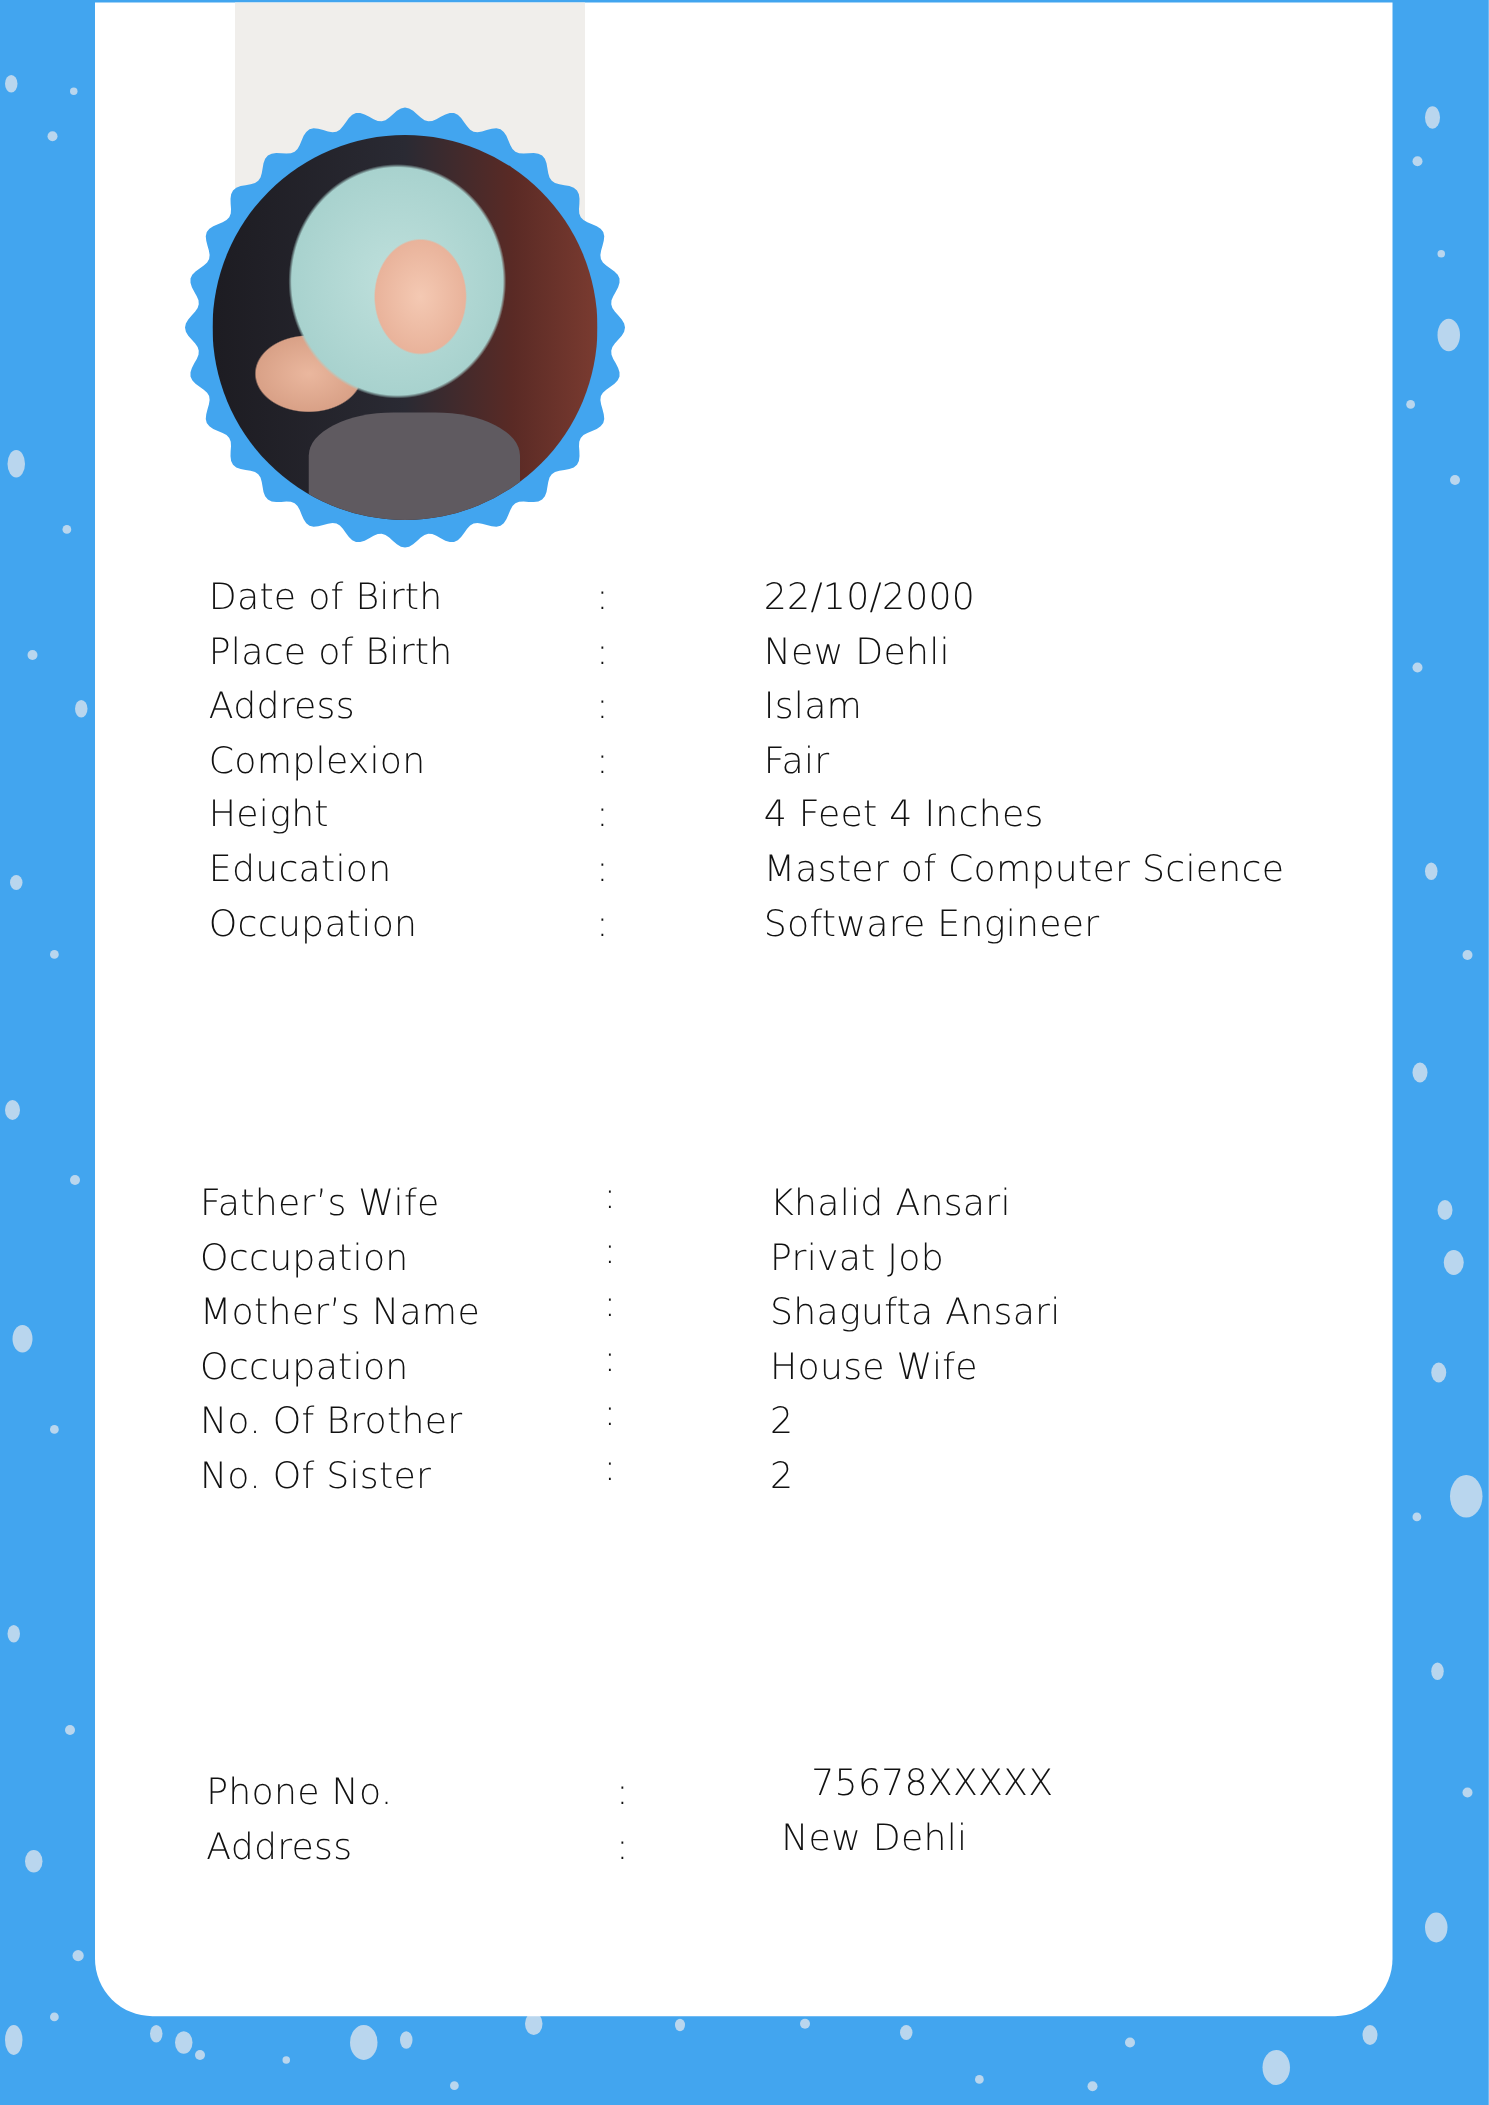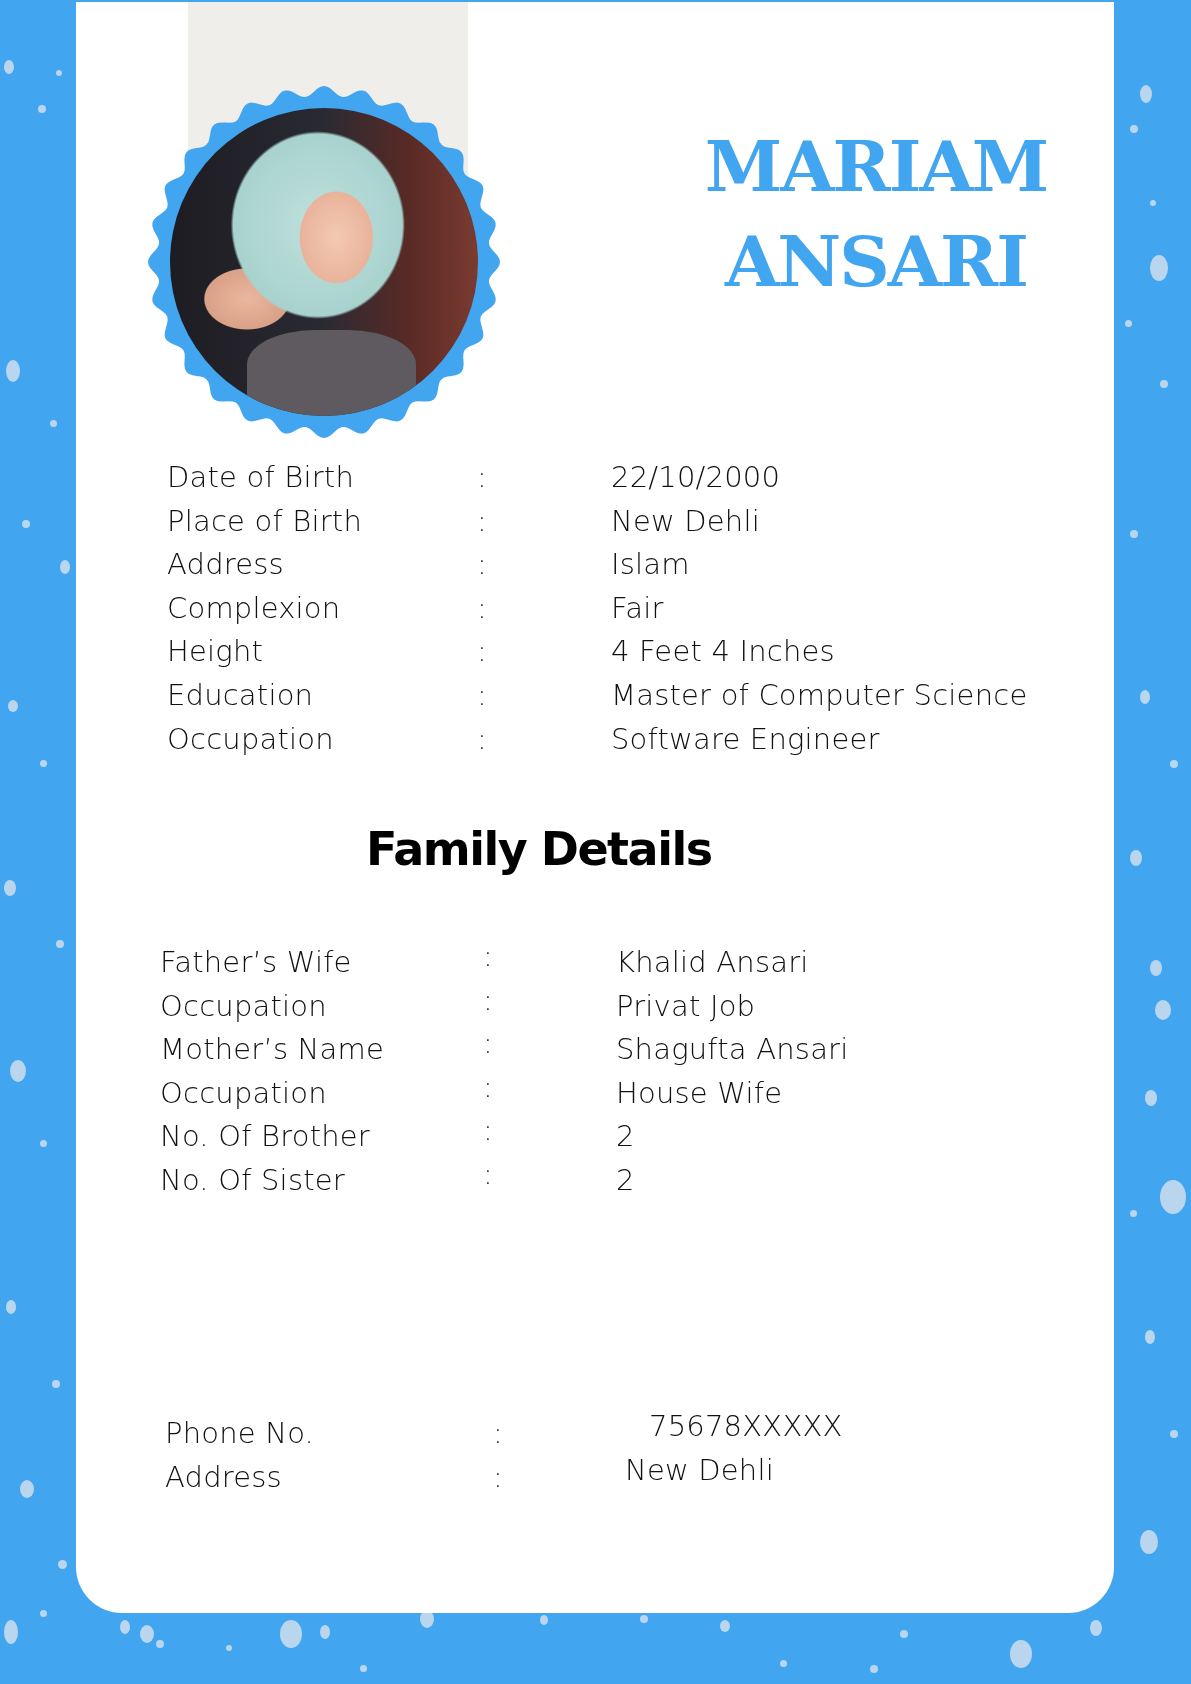--- a/index.html
+++ b/index.html
@@ -119,22 +119,20 @@
 <div class="card">
   <div class="photo-backing"></div>
 
   <div class="photo-frame">
     <svg width="368" height="368" viewBox="0 0 368 368">
       <path id="badge" fill="#42a5ef" d="M360.0 184.0 L359.3 187.3 L357.4 190.5 L354.7 193.6 L352.0 196.6 L349.9 199.6 L349.0 202.6 L349.2 205.8 L350.6 209.1 L352.6 212.6 L354.5 216.3 L355.6 219.8 L355.6 223.2 L354.2 226.2 L351.6 228.9 L348.3 231.3 L345.0 233.7 L342.3 236.1 L340.7 238.8 L340.3 242.0 L340.9 245.6 L342.0 249.4 L343.0 253.4 L343.4 257.1 L342.6 260.4 L340.5 263.0 L337.4 265.1 L333.7 266.7 L329.9 268.3 L326.8 270.0 L324.6 272.3 L323.4 275.3 L323.2 278.9 L323.5 283.0 L323.6 287.0 L323.1 290.7 L321.6 293.7 L319.0 295.9 L315.5 297.2 L311.5 297.9 L307.5 298.6 L304.0 299.6 L301.4 301.4 L299.6 304.0 L298.6 307.5 L297.9 311.5 L297.2 315.5 L295.9 319.0 L293.7 321.6 L290.7 323.1 L287.0 323.6 L283.0 323.5 L278.9 323.2 L275.3 323.4 L272.3 324.6 L270.0 326.8 L268.3 329.9 L266.7 333.7 L265.1 337.4 L263.0 340.5 L260.4 342.6 L257.1 343.4 L253.4 343.0 L249.4 342.0 L245.6 340.9 L242.0 340.3 L238.8 340.7 L236.1 342.3 L233.7 345.0 L231.3 348.3 L228.9 351.6 L226.2 354.2 L223.2 355.6 L219.8 355.6 L216.3 354.5 L212.6 352.6 L209.1 350.6 L205.8 349.2 L202.6 349.0 L199.6 349.9 L196.6 352.0 L193.6 354.7 L190.5 357.4 L187.3 359.3 L184.0 360.0 L180.7 359.3 L177.5 357.4 L174.4 354.7 L171.4 352.0 L168.4 349.9 L165.4 349.0 L162.2 349.2 L158.9 350.6 L155.4 352.6 L151.7 354.5 L148.2 355.6 L144.8 355.6 L141.8 354.2 L139.1 351.6 L136.7 348.3 L134.3 345.0 L131.9 342.3 L129.2 340.7 L126.0 340.3 L122.4 340.9 L118.6 342.0 L114.6 343.0 L110.9 343.4 L107.6 342.6 L105.0 340.5 L102.9 337.4 L101.3 333.7 L99.8 329.9 L98.0 326.8 L95.7 324.6 L92.7 323.4 L89.1 323.2 L85.0 323.5 L81.0 323.6 L77.3 323.1 L74.3 321.6 L72.1 319.0 L70.8 315.5 L70.1 311.5 L69.4 307.5 L68.4 304.0 L66.6 301.4 L64.0 299.6 L60.5 298.6 L56.5 297.9 L52.5 297.2 L49.0 295.9 L46.4 293.7 L44.9 290.7 L44.4 287.0 L44.5 283.0 L44.8 278.9 L44.6 275.3 L43.4 272.3 L41.2 270.0 L38.1 268.3 L34.3 266.7 L30.6 265.1 L27.5 263.0 L25.4 260.4 L24.6 257.1 L25.0 253.4 L26.0 249.4 L27.1 245.6 L27.7 242.0 L27.3 238.8 L25.7 236.1 L23.0 233.7 L19.7 231.3 L16.4 228.9 L13.8 226.2 L12.4 223.2 L12.4 219.8 L13.5 216.3 L15.4 212.6 L17.4 209.1 L18.8 205.8 L19.0 202.6 L18.1 199.6 L16.0 196.6 L13.3 193.6 L10.6 190.5 L8.7 187.3 L8.0 184.0 L8.7 180.7 L10.6 177.5 L13.3 174.4 L16.0 171.4 L18.1 168.4 L19.0 165.4 L18.8 162.2 L17.4 158.9 L15.4 155.4 L13.5 151.7 L12.4 148.2 L12.4 144.8 L13.8 141.8 L16.4 139.1 L19.7 136.7 L23.0 134.3 L25.7 131.9 L27.3 129.2 L27.7 126.0 L27.1 122.4 L26.0 118.6 L25.0 114.6 L24.6 110.9 L25.4 107.6 L27.5 105.0 L30.6 102.9 L34.3 101.3 L38.1 99.8 L41.2 98.0 L43.4 95.7 L44.6 92.7 L44.8 89.1 L44.5 85.0 L44.4 81.0 L44.9 77.3 L46.4 74.3 L49.0 72.1 L52.5 70.8 L56.5 70.1 L60.5 69.4 L64.0 68.4 L66.6 66.6 L68.4 64.0 L69.4 60.5 L70.1 56.5 L70.8 52.5 L72.1 49.0 L74.3 46.4 L77.3 44.9 L81.0 44.4 L85.0 44.5 L89.1 44.8 L92.7 44.6 L95.7 43.4 L98.0 41.2 L99.7 38.1 L101.3 34.3 L102.9 30.6 L105.0 27.5 L107.6 25.4 L110.9 24.6 L114.6 25.0 L118.6 26.0 L122.4 27.1 L126.0 27.7 L129.2 27.3 L131.9 25.7 L134.3 23.0 L136.7 19.7 L139.1 16.4 L141.8 13.8 L144.8 12.4 L148.2 12.4 L151.7 13.5 L155.4 15.4 L158.9 17.4 L162.2 18.8 L165.4 19.0 L168.4 18.1 L171.4 16.0 L174.4 13.3 L177.5 10.6 L180.7 8.7 L184.0 8.0 L187.3 8.7 L190.5 10.6 L193.6 13.3 L196.6 16.0 L199.6 18.1 L202.6 19.0 L205.8 18.8 L209.1 17.4 L212.6 15.4 L216.3 13.5 L219.8 12.4 L223.2 12.4 L226.2 13.8 L228.9 16.4 L231.3 19.7 L233.7 23.0 L236.1 25.7 L238.8 27.3 L242.0 27.7 L245.6 27.1 L249.4 26.0 L253.4 25.0 L257.1 24.6 L260.4 25.4 L263.0 27.5 L265.1 30.6 L266.7 34.3 L268.3 38.1 L270.0 41.2 L272.3 43.4 L275.3 44.6 L278.9 44.8 L283.0 44.5 L287.0 44.4 L290.7 44.9 L293.7 46.4 L295.9 49.0 L297.2 52.5 L297.9 56.5 L298.6 60.5 L299.6 64.0 L301.4 66.6 L304.0 68.4 L307.5 69.4 L311.5 70.1 L315.5 70.8 L319.0 72.1 L321.6 74.3 L323.1 77.3 L323.6 81.0 L323.5 85.0 L323.2 89.1 L323.4 92.7 L324.6 95.7 L326.8 98.0 L329.9 99.7 L333.7 101.3 L337.4 102.9 L340.5 105.0 L342.6 107.6 L343.4 110.9 L343.0 114.6 L342.0 118.6 L340.9 122.4 L340.3 126.0 L340.7 129.2 L342.3 131.9 L345.0 134.3 L348.3 136.7 L351.6 139.1 L354.2 141.8 L355.6 144.8 L355.6 148.2 L354.5 151.7 L352.6 155.4 L350.6 158.9 L349.2 162.2 L349.0 165.4 L349.9 168.4 L352.0 171.4 L354.7 174.4 L357.4 177.5 L359.3 180.7 L360.0 184.0 Z"></path>
     </svg>
     <div class="photo"></div>
   </div>
 
-  <div class="name first">MARIAM</div>
-  <div class="name last">ANSARI</div>
 
   <div>
     <div class="row" style="left:91px; top:458px;">
       <span class="label">Date of Birth</span>
       <span class="colon" style="left:310px">:</span>
       <span class="value" style="left:444px">22/10/2000</span>
     </div>
     <div class="row" style="left:91px; top:502px;">
       <span class="label">Place of Birth</span>
       <span class="colon" style="left:310px">:</span>
@@ -160,21 +158,20 @@
       <span class="colon" style="left:310px">:</span>
       <span class="value" style="left:444px">Master of Computer Science</span>
     </div>
     <div class="row" style="left:91px; top:720px;">
       <span class="label">Occupation</span>
       <span class="colon" style="left:310px">:</span>
       <span class="value" style="left:444px">Software Engineer</span>
     </div>
   </div>
 
-  <div class="section-title" style="left:290px; top:820px;">Family Details</div>
 
   <div>
     <div class="row" style="left:84px; top:943px;">
       <span class="label">Father’s Wife</span>
       <span class="colon" style="left:323px; top:-6px">:</span>
       <span class="value" style="left:456px">Khalid Ansari</span>
     </div>
     <div class="row" style="left:84px; top:987px;">
       <span class="label">Occupation</span>
       <span class="colon" style="left:323px; top:-6px">:</span>

